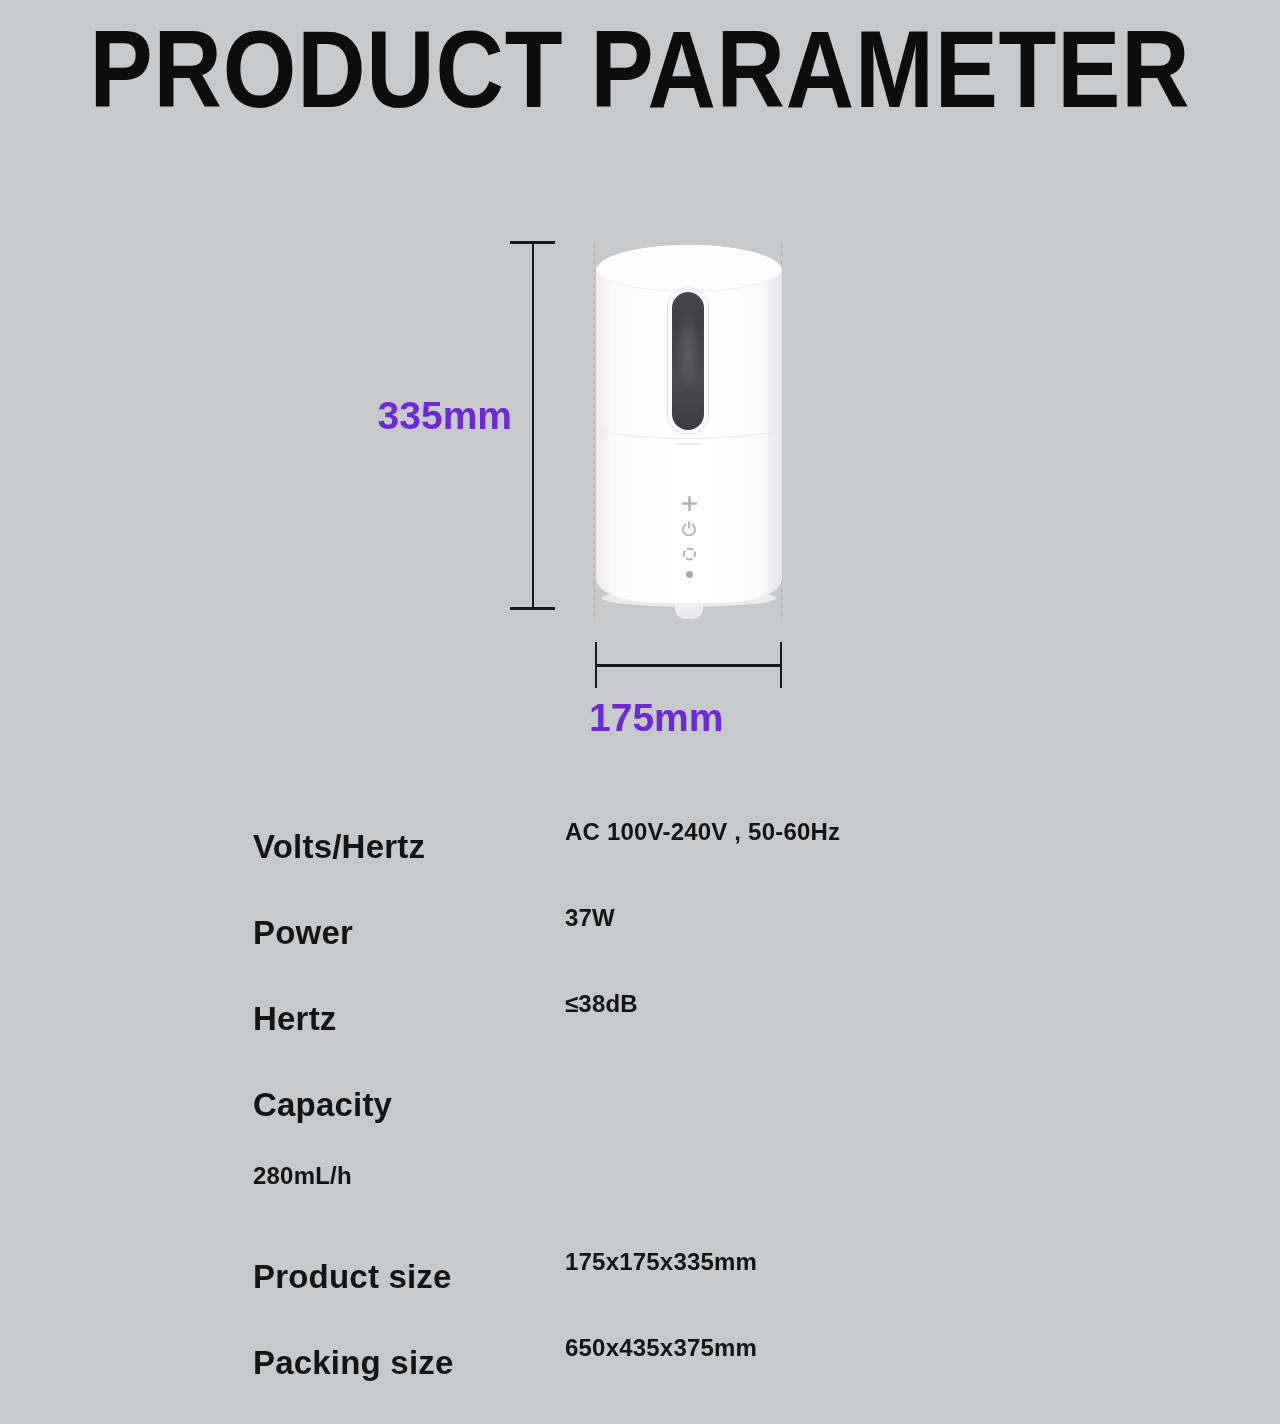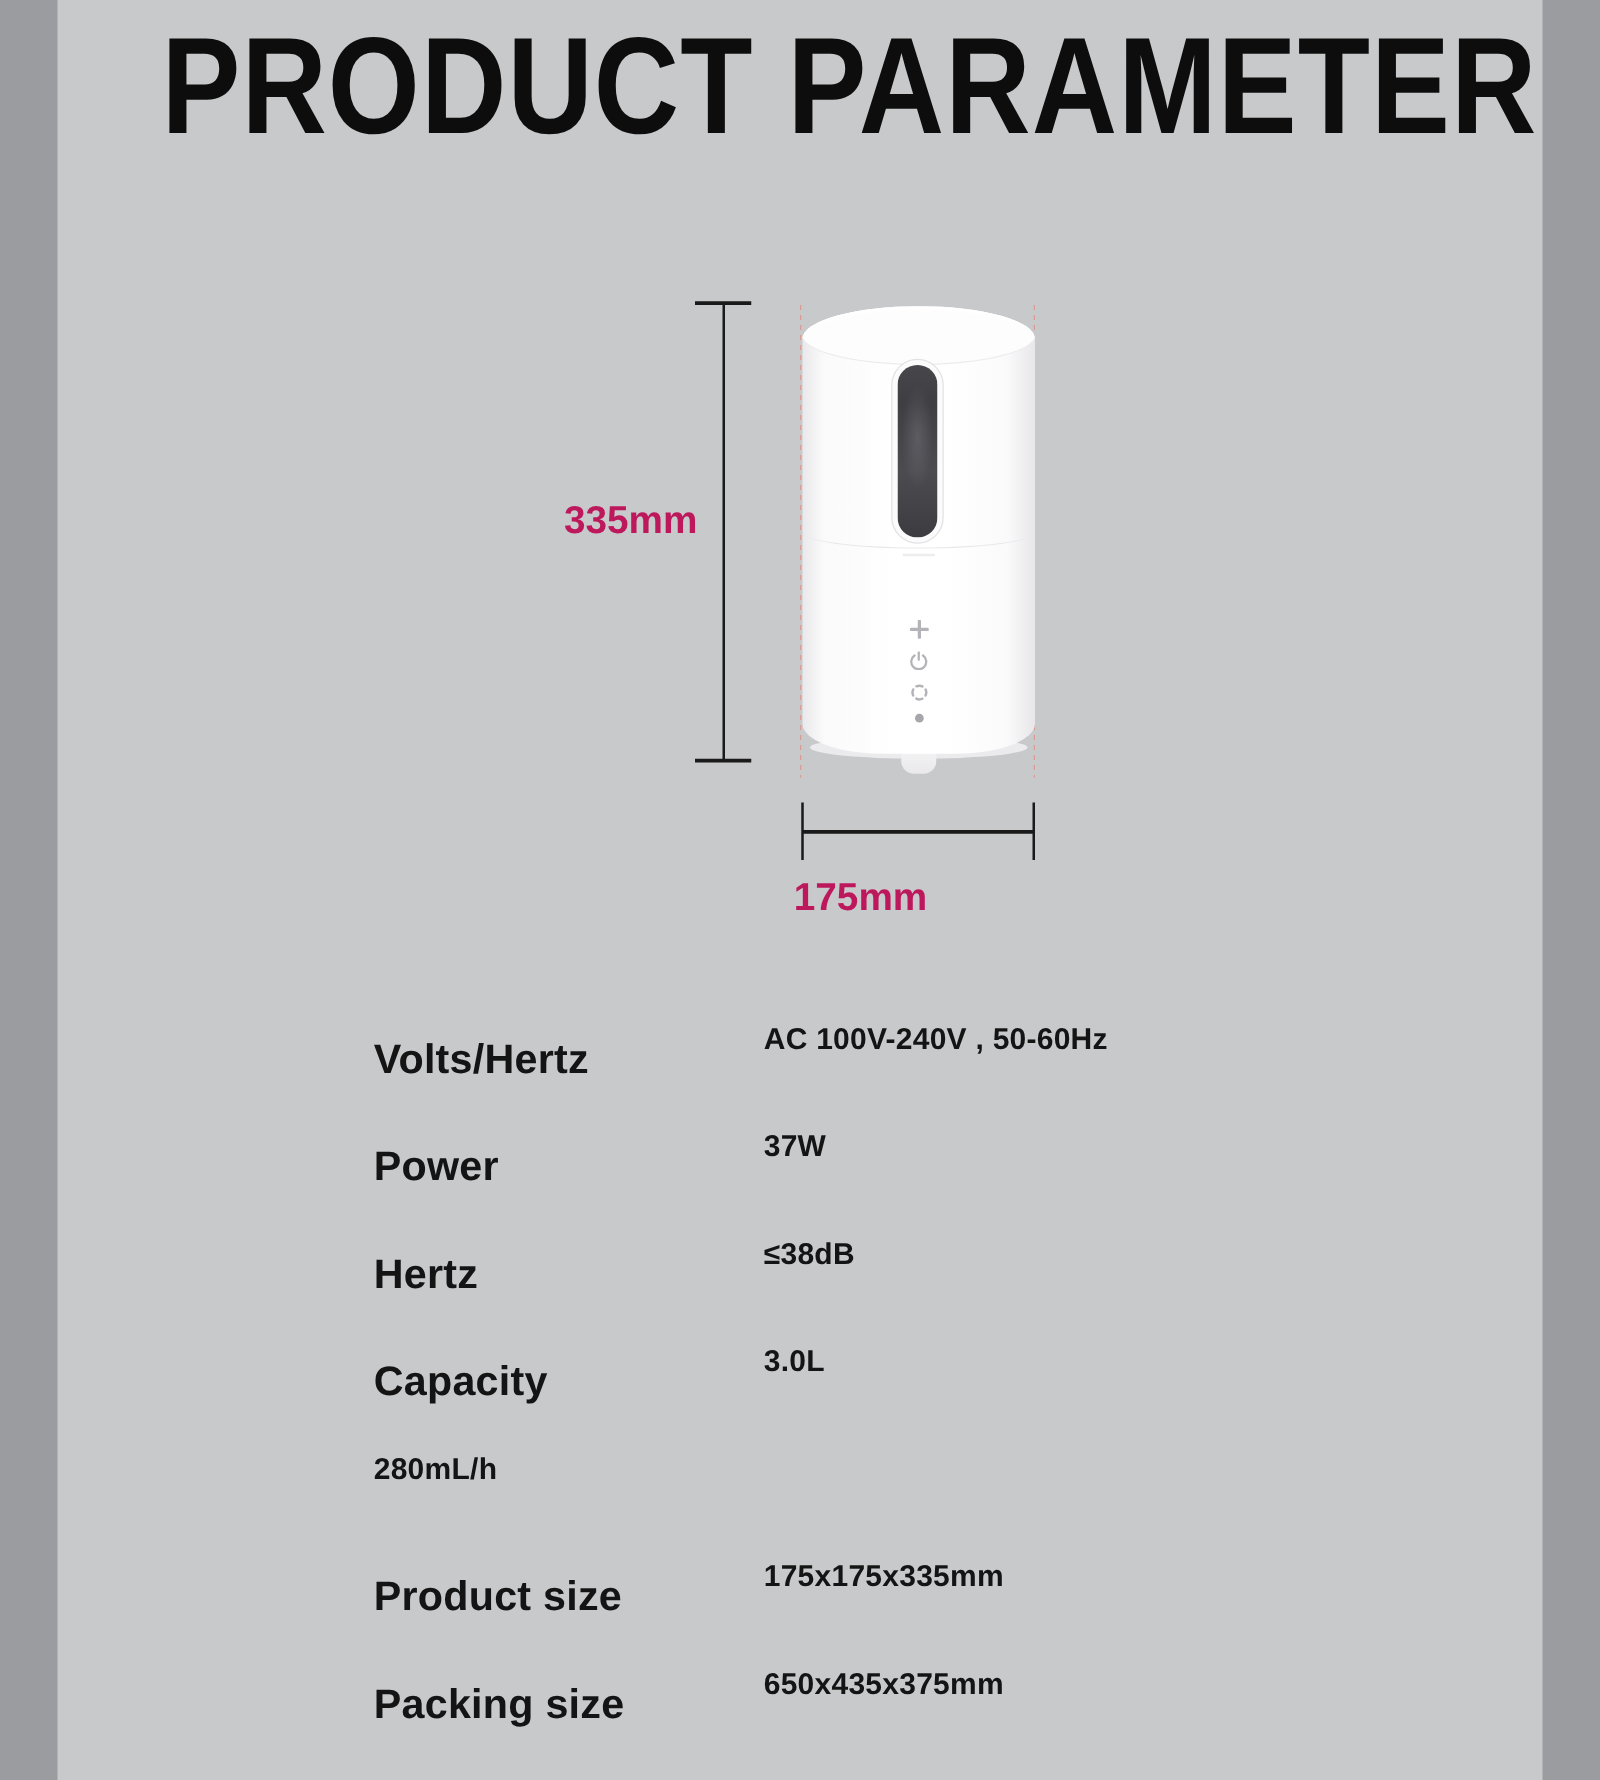--- a/index.html
+++ b/index.html
@@ -6,21 +6,21 @@
     --bg:#c8c9cb;
     --text:#141414;
     --dim:#1a1a1a;
     --extent:#dd8d82;
     --icon:#b4b4b8;
   }
   *{margin:0;padding:0;box-sizing:border-box;}
   html,body{background:#9b9ca0;}
   .canvas{
     position:relative;
-    width:1188px;height:1424px;
+    width:1280px;height:1424px;
     margin:0 auto;
     background:var(--bg);
     overflow:hidden;
     font-family:"Liberation Sans","DejaVu Sans",sans-serif;
     color:var(--text);
   }
 
   
   .title{
     position:absolute;top:14px;left:0;width:100%;
@@ -34,21 +34,21 @@
   }
 
   
   .vline{position:absolute;left:532px;top:243px;width:2px;height:366px;background:var(--dim);}
   .vcap{position:absolute;left:510px;width:45px;height:3px;background:var(--dim);}
   .vcap.top{top:241px;} .vcap.bot{top:607px;}
   .hline{position:absolute;left:596px;top:664px;width:185px;height:3px;background:var(--dim);}
   .hcap{position:absolute;top:642px;width:2px;height:46px;background:var(--dim);}
   .hcap.left{left:595px;} .hcap.right{left:780px;}
 
-  .dim-label{position:absolute;font-weight:700;font-size:31px;line-height:42px;color:#be185d;}
+  .dim-label{position:absolute;font-weight:700;font-size:39px;line-height:42px;color:#6d28d9;}
   .dim-label.height{left:330px;top:395px;width:182px;text-align:right;}
   .dim-label.width{left:589px;top:697px;width:200px;text-align:left;}
 
   
   .extent{
     position:absolute;top:244px;width:1px;height:378px;opacity:.75;
     background:repeating-linear-gradient(180deg,var(--extent) 0 4px,transparent 4px 8px);
   }
   .extent.left{left:594px;} .extent.right{left:781px;}
 
@@ -158,21 +158,20 @@
       <div class="spec-row">
         <div class="spec-label">Power</div>
         <div class="spec-value">37W</div>
       </div>
       <div class="spec-row">
         <div class="spec-label">Hertz</div>
         <div class="spec-value">≤38dB</div>
       </div>
       <div class="spec-row">
         <div class="spec-label">Capacity</div>
-        <div class="spec-value">3.0L</div>
       </div>
       <div class="spec-row">
         <div class="spec-value">280mL/h</div>
       </div>
       <div class="spec-row">
         <div class="spec-label">Product size</div>
         <div class="spec-value">175x175x335mm</div>
       </div>
       <div class="spec-row">
         <div class="spec-label">Packing size</div>

